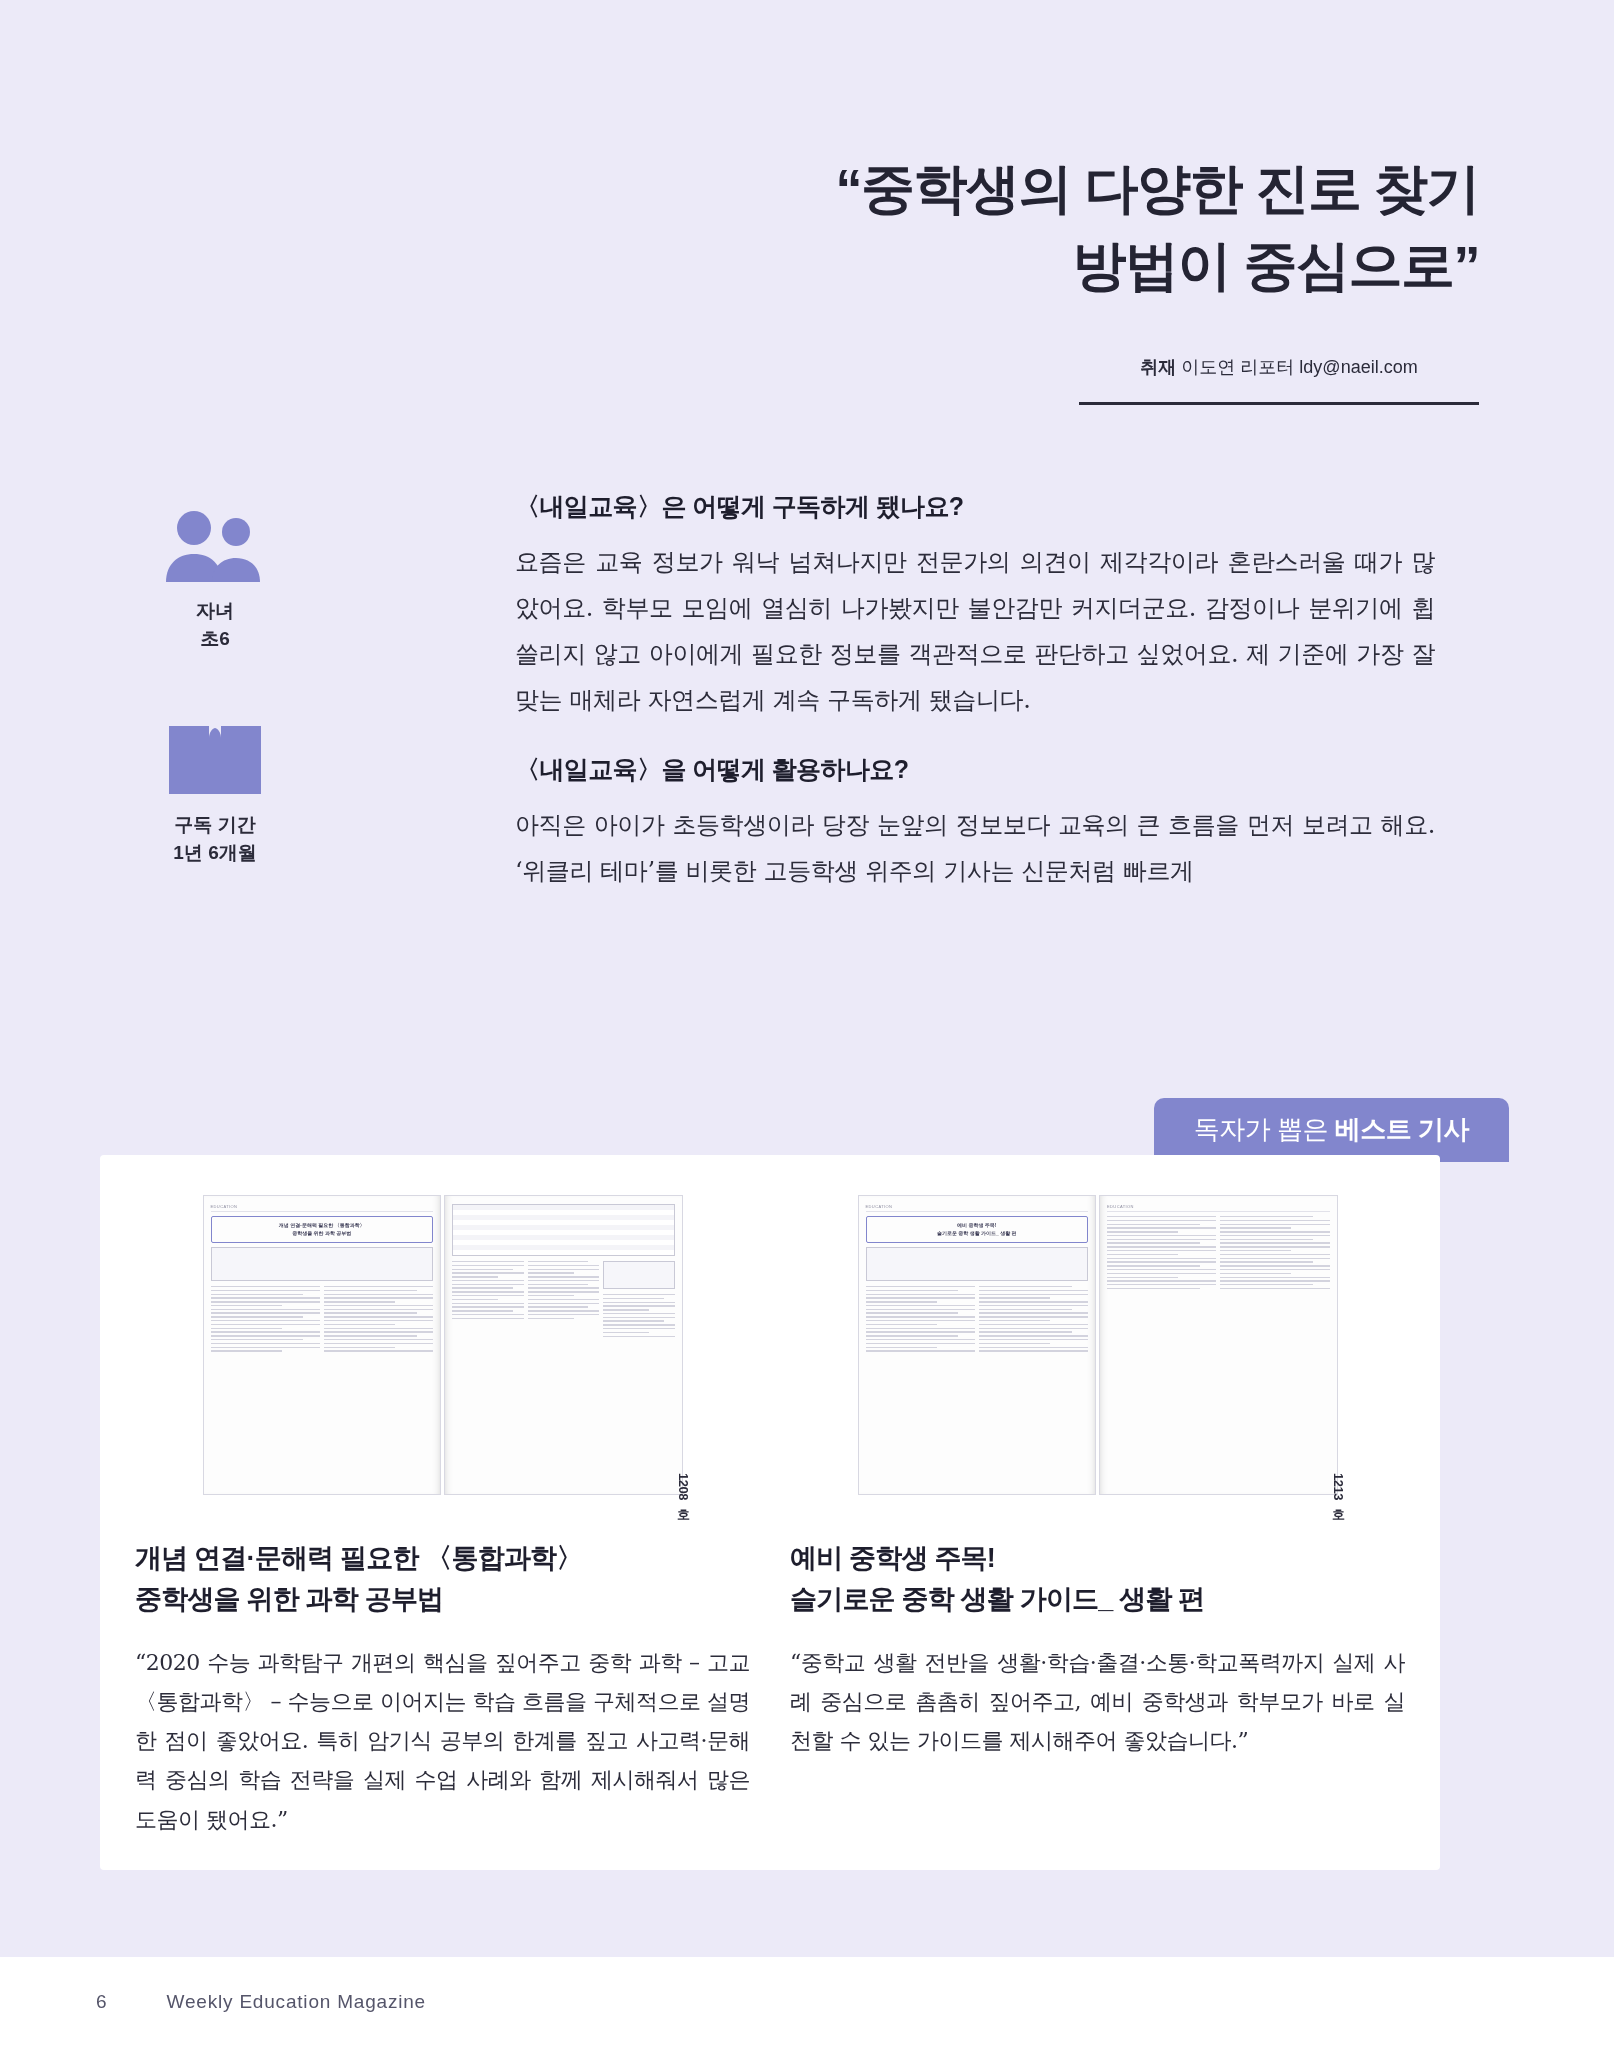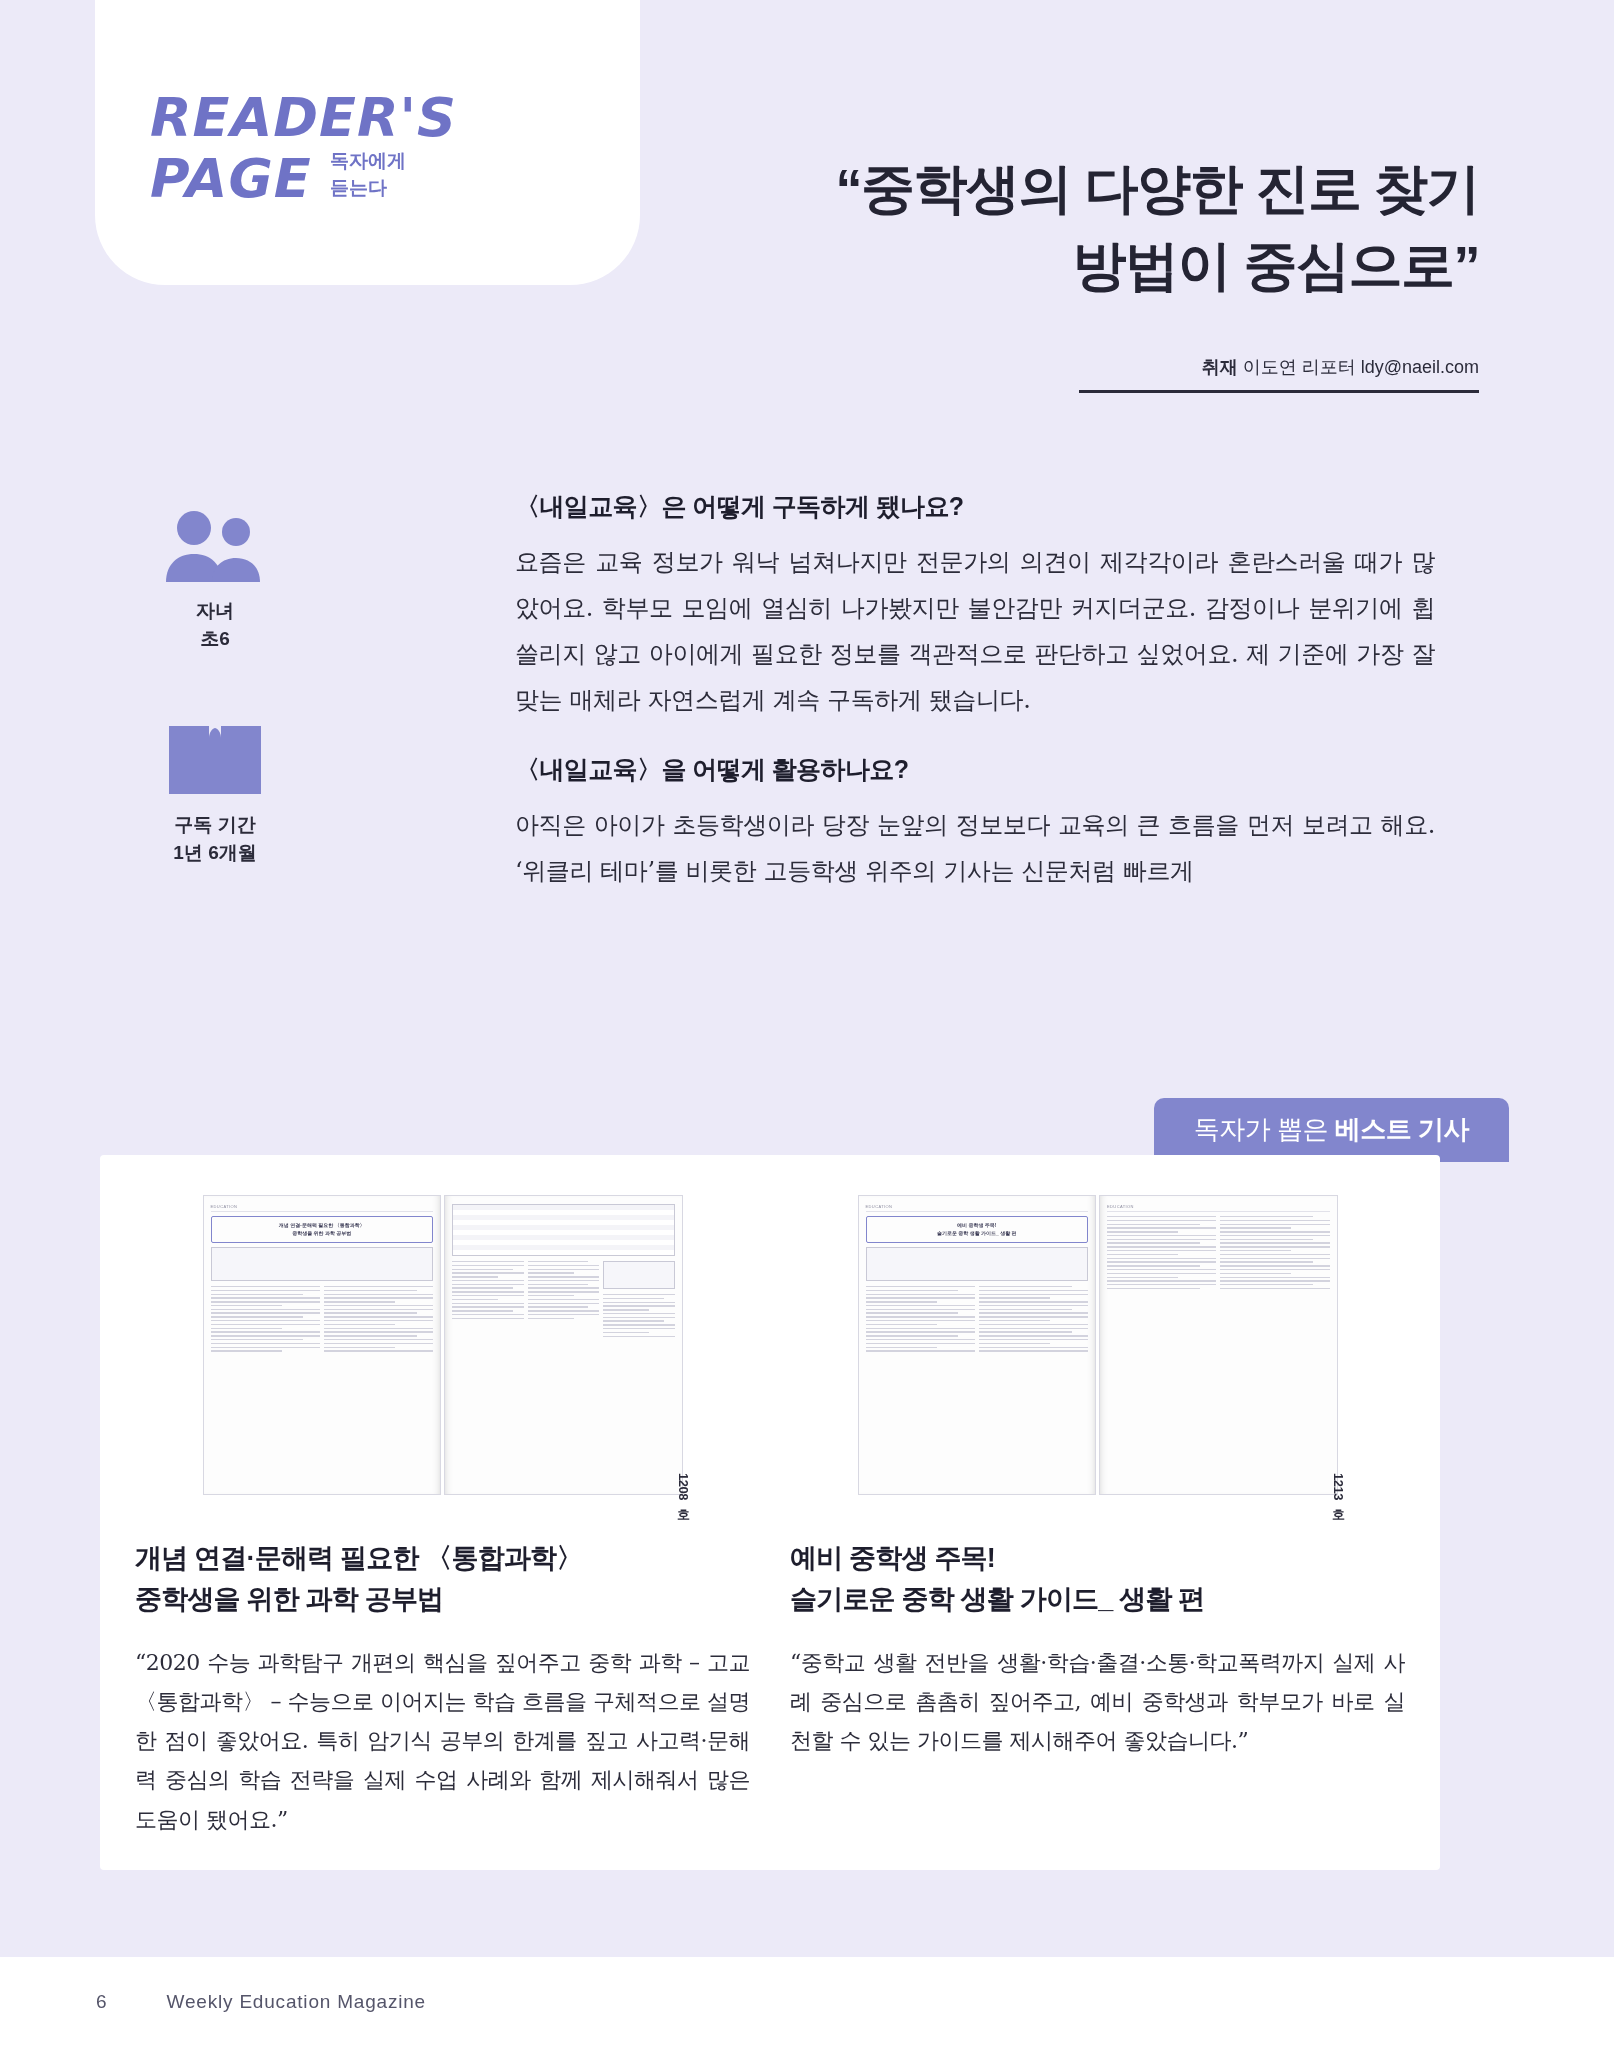--- a/index.html
+++ b/index.html
@@ -65,23 +65,23 @@
     color: #242433;
     font-size: 54px;
     font-weight: 700;
     line-height: 1.42;
     letter-spacing: -1.5px;
   }
   .byline {
     position: absolute;
     right: 135px;
     top: 355px;
-    text-align: right;
+    text-align: center;
     width: 400px;
-    padding-bottom: 11px;
+    padding-bottom: 23px;
     border-bottom: 3px solid #2b2b3a;
     font-size: 18px;
     color: #2b2b3a;
   }
   .byline b { font-weight: 800; }
   .byline span { font-weight: 400; }
 
   
   .profile-col {
     position: absolute;
@@ -272,32 +272,20 @@
     letter-spacing: .8px;
   }
 </style>
 </head>
 <body>
 
 <div class="page">
 
   <div class="header">
 
-    <div class="logo-card">
-      <div class="logo-inner">
-        <div class="logo-line1">READER'S</div>
-        <div>
-          <span class="logo-line2">PAGE</span>
-          <span class="logo-sub">
-            <span>독자에게</span><br>
-            <span>듣는다</span>
-          </span>
-        </div>
-      </div>
-    </div>
 
     <div class="headline">
       <div>“중학생의 다양한 진로 찾기</div>
       <div>방법이 중심으로”</div>
     </div>
 
     <div class="byline">
       <b>취재</b>
       <span>이도연 리포터 ldy@naeil.com</span>
     </div>

